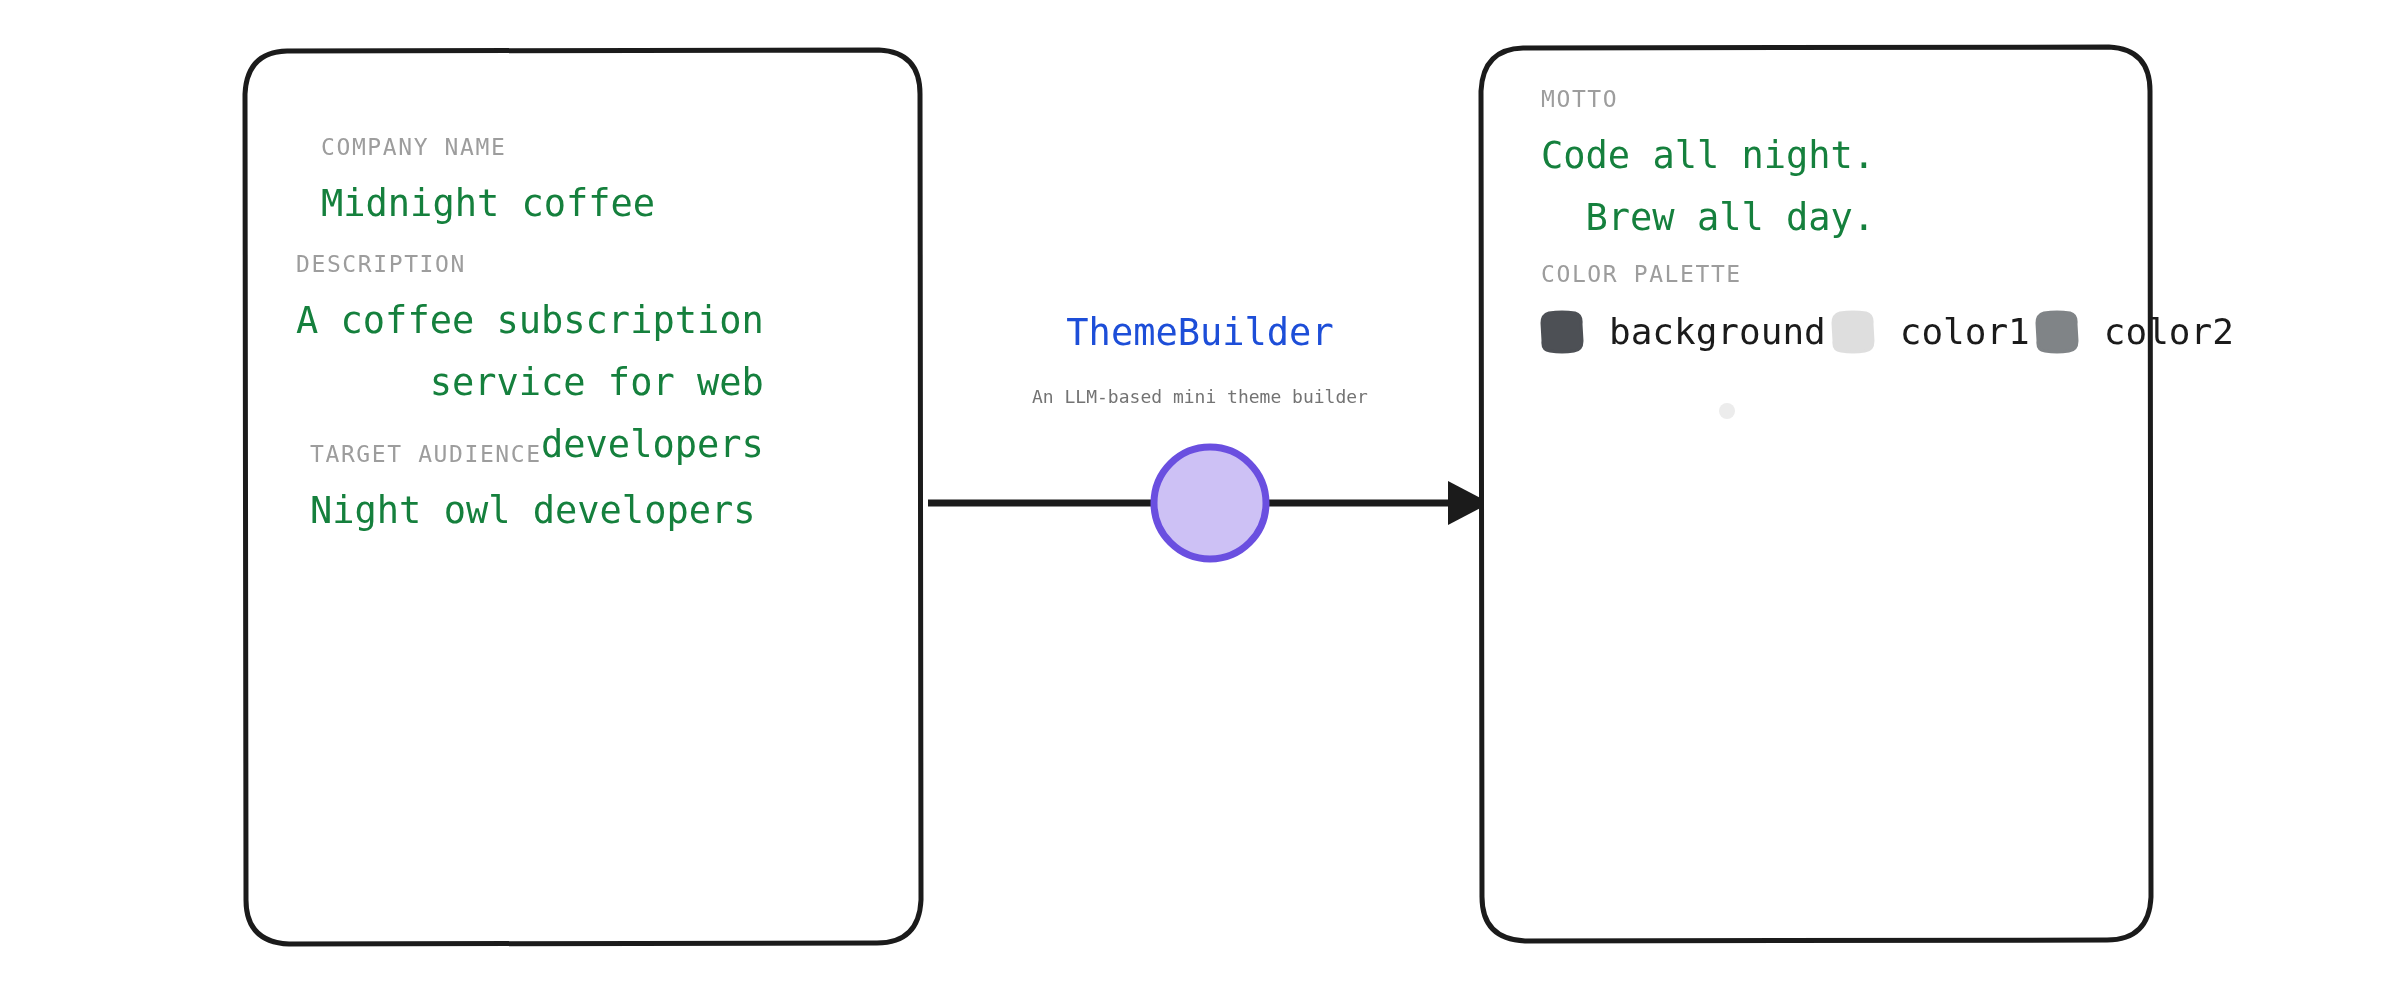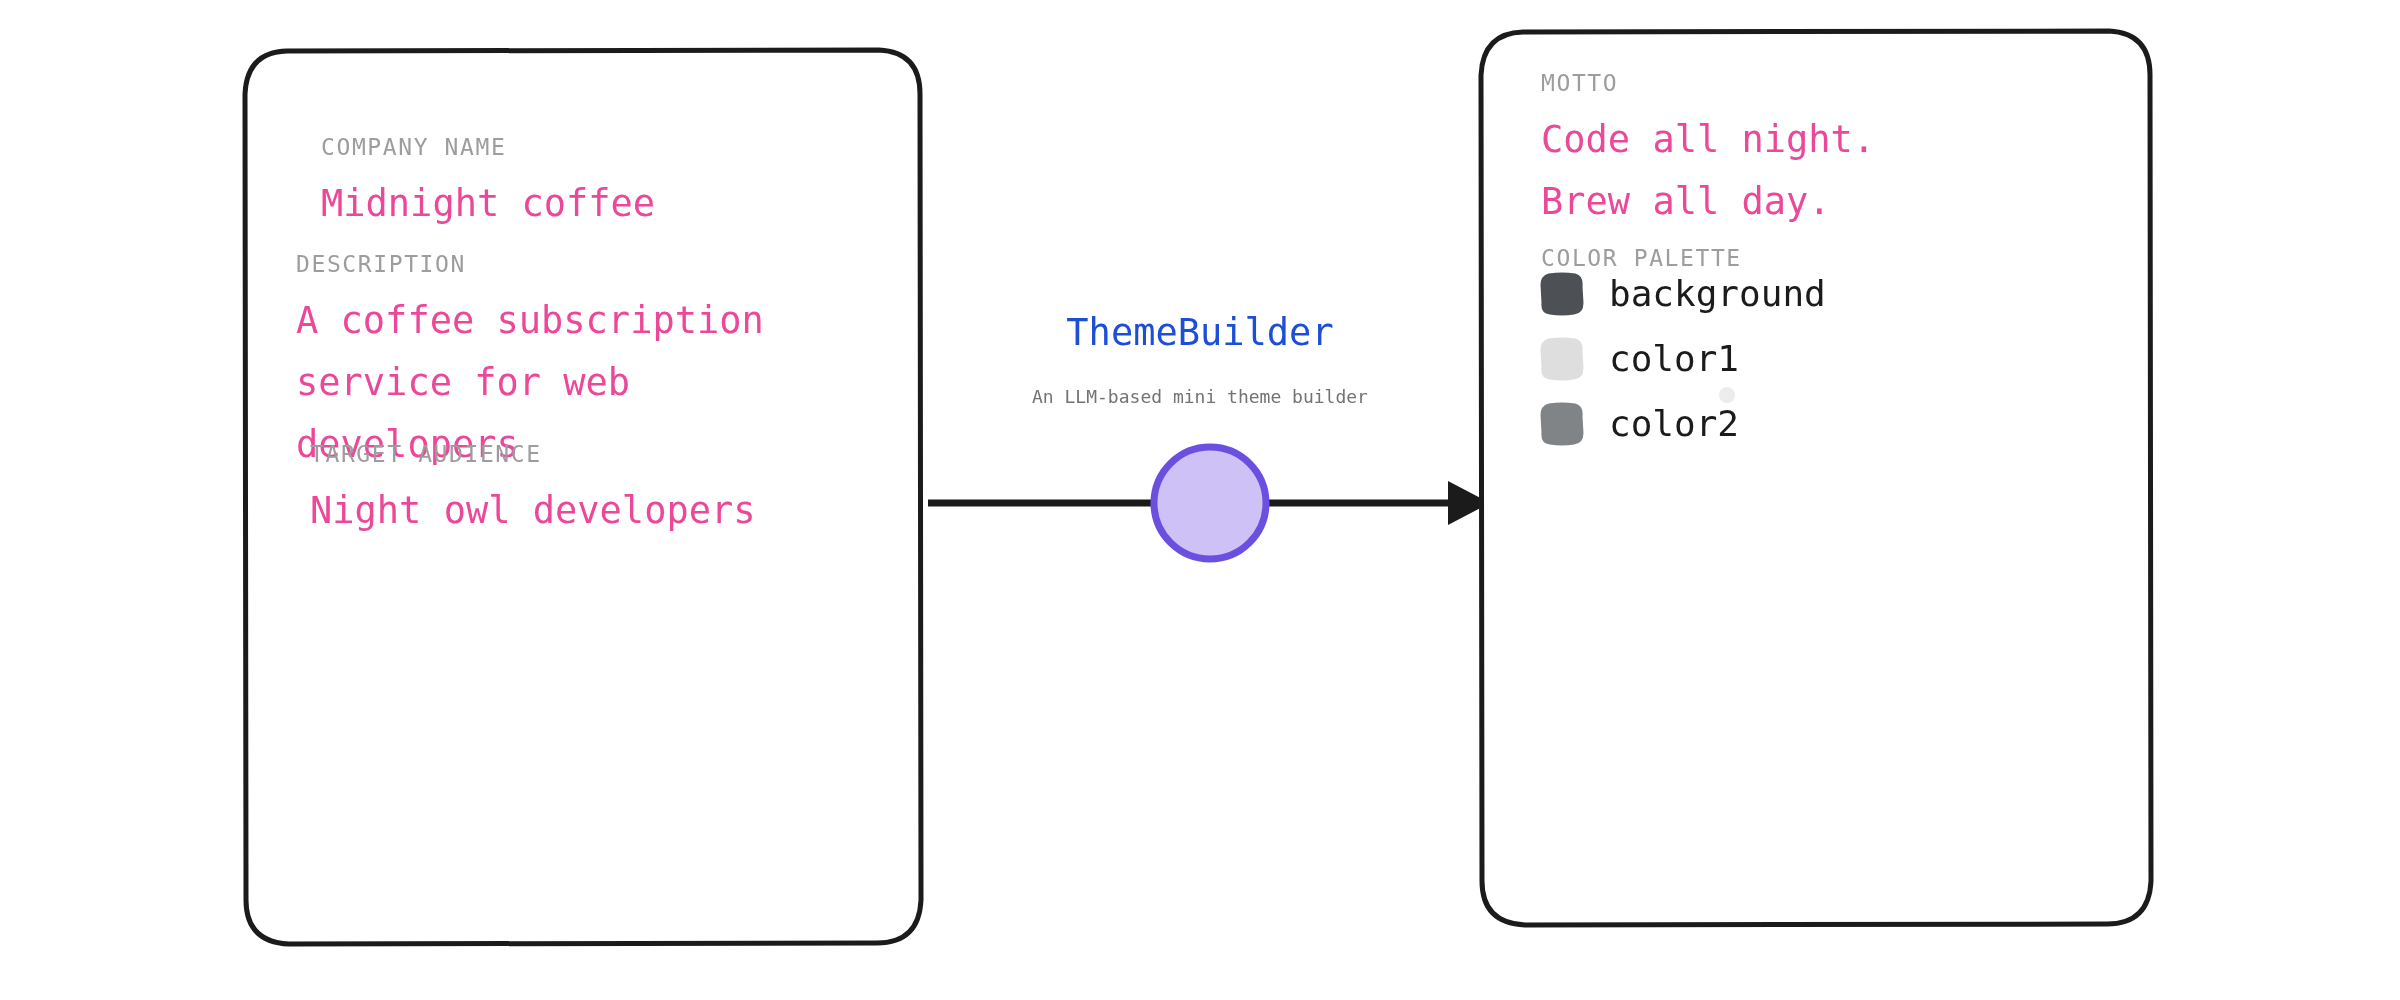--- a/index.html
+++ b/index.html
@@ -28,56 +28,58 @@
     height: 100%;
     overflow: visible;
     pointer-events: none;
   }
   .panel-inner {
     position: absolute;
     inset: 0;
   }
 
   #input-panel  { left: 243px; top: 48px;  width: 680px; height: 898px; }
-  #output-panel { left: 1479px; top: 29px; width: 674px; height: 898px; }
+  #output-panel { left: 1479px; top: 45px; width: 674px; height: 898px; }
 
   
   .field { position: absolute; }
   .field-label {
     font-family: "DejaVu Sans Mono", monospace;
     font-size: 23px;
     letter-spacing: 1.6px;
     color: #9d9d9d;
     white-space: pre;
     line-height: 1;
   }
   .field-value {
     font-family: "DejaVu Sans Mono", monospace;
     font-size: 37px;
-    color: #ec4899;
+    color: #15803d;
     line-height: 62px;
     white-space: pre-line;
     margin-top: 14px;
+    text-align: right;
   }
 
   
   #f-company     { left: 53px; top: 88px; margin-left: 25px;  }
   #f-description { left: 53px; top: 205px; }
   #f-audience    { left: 53px; top: 395px; margin-left: 14px; }
   #f-tone        { left: 53px; top: 503px; }
 
   
   #f-motto   { left: 62px; top: 43px;  }
   #f-palette { left: 62px; top: 218px; }
 
   
   .palette-list {
+    margin-top: 22px;
     display: flex;
-    flex-direction: column;
-    gap: 17px;
+    flex-direction: row;
+    gap: 6px;
   }
   .palette-row {
     display: flex;
     align-items: center;
     height: 48px;
   }
   .swatch {
     width: 42px;
     height: 42px;
     position: relative;

